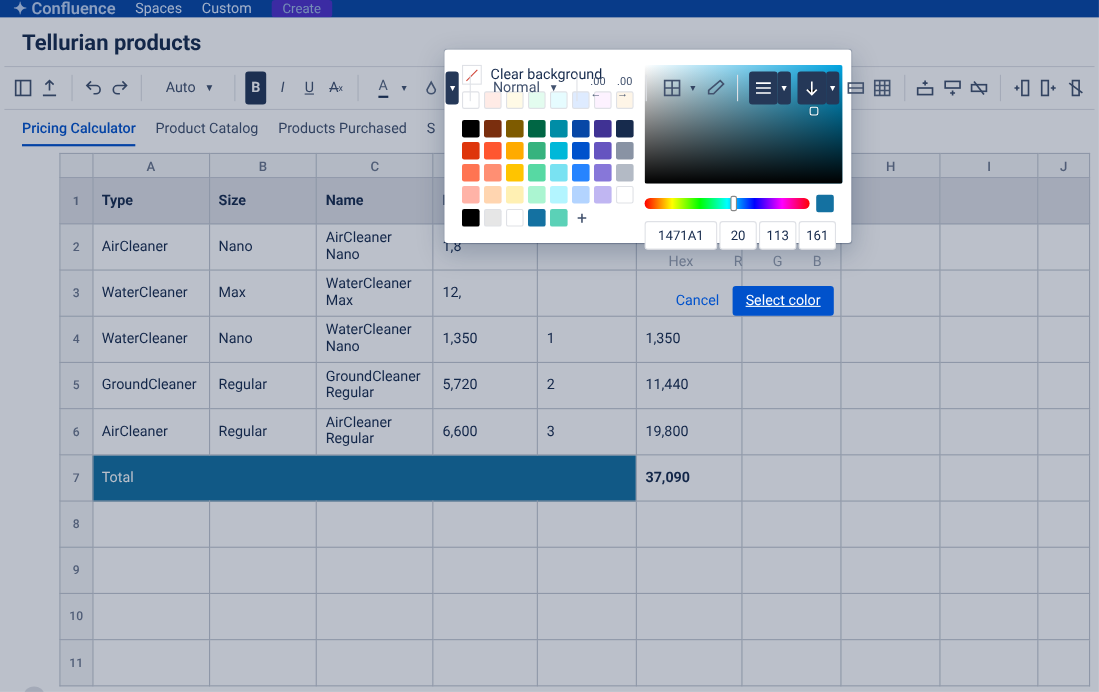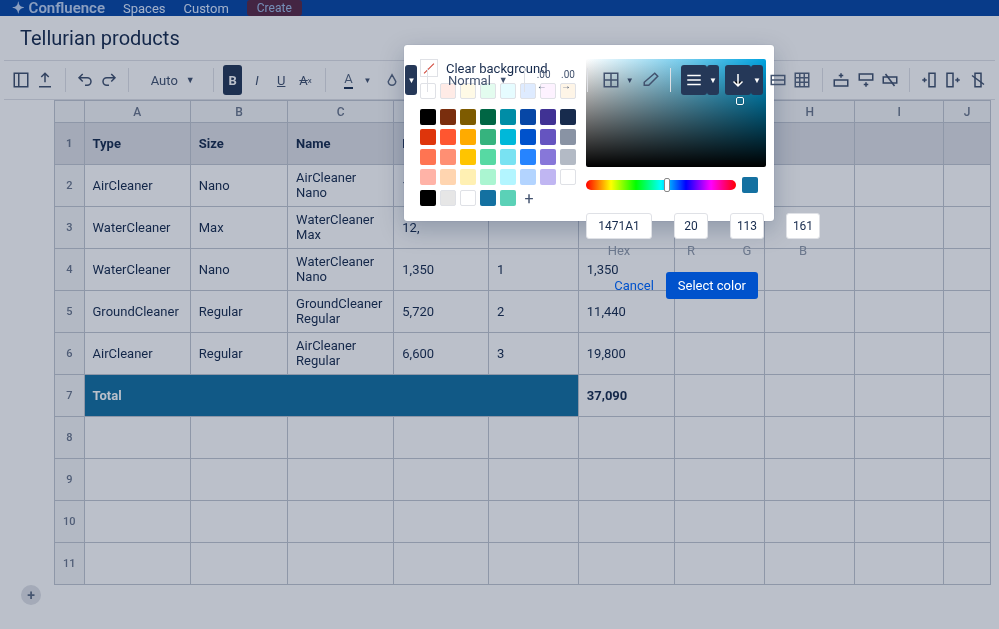--- a/index.html
+++ b/index.html
@@ -1,27 +1,27 @@
 <!DOCTYPE html>
 <html><head>
 <meta charset="utf-8">
 <style>
 * { box-sizing: border-box; margin: 0; padding: 0; font-family: -apple-system, "Segoe UI", Roboto, sans-serif; }
 body { background: #f4f5f7; width: 999px; height: 629px; overflow: hidden; position: relative; }
 
 
 .topnav { background: #0747a6; height: 16px; display: flex; align-items: center; padding: 0 12px; color: #deebff; font-size: 13px; gap: 18px; overflow: hidden; }
 .topnav .brand { font-weight: 600; font-size: 15px; display: flex; align-items: center; gap: 4px; opacity: .85; }
-.topnav .btn { background: #7f1d1d; padding: 1px 10px; border-radius: 3px; font-size: 12px; opacity: .7; }
+.topnav .btn { background: #6d28d9; padding: 1px 10px; border-radius: 3px; font-size: 12px; opacity: .7; }
 
 
 .overlay { position: absolute; inset: 0; background: rgba(9,30,66,.28); z-index: 10; }
 
 .page { position: relative; background: #fff; height: calc(629px - 16px); padding: 8px 4px 0 4px; }
-.page-title { font-size: 20px; color: #172b4d; padding: 2px 16px 10px; font-weight: 400; }
+.page-title { font-size: 20px; color: #172b4d; padding: 2px 16px 10px; font-weight: 700; }
 
 
 .toolbar { border-top: 1px solid #dfe1e6; border-bottom: 1px solid #dfe1e6; padding: 4px 8px; display: flex; align-items: center; gap: 6px; font-size: 13px; color: #344563; height: 40px; }
 .tbtn { width: 26px; height: 30px; display: flex; align-items: center; justify-content: center; border-radius: 3px; cursor: pointer; color: #42526e; }
 .tbtn svg { width: 18px; height: 18px; }
 .tbtn.active { background: #253858; color: #fff; }
 .tsep { width: 1px; height: 24px; background: #dfe1e6; margin: 0 4px; }
 .tsel { display: flex; align-items: center; height: 30px; padding: 0 6px 0 10px; gap: 8px; border-radius: 3px; cursor: pointer; color: #42526e; }
 .tsel .dd { font-size: 9px; }
 .mini-dd { width: 12px; height: 30px; display: flex; align-items: center; justify-content: center; font-size: 8px; cursor: pointer; }
@@ -38,21 +38,21 @@
 .sheet-row { display: flex; }
 .add-row { width: 46px; display:flex; align-items:center; justify-content:center; }
 .add-row .circ { width: 20px; height: 20px; border-radius: 50%; background: #dfe1e6; display:flex; align-items:center; justify-content:center; color:#5e6c84; font-size:14px; font-weight:600; }
 
 .sheet { border-collapse: collapse; table-layout: fixed; font-size: 13px; color: #172b4d; }
 .sheet th, .sheet td { border: 1px solid #c1c7d0; height: 42px; padding: 0 8px; text-align: left; vertical-align: middle; }
 .sheet .rh { width: 24px; text-align: center; background: #f4f5f7; color: #6b778c; font-size: 11px; font-weight: 500; }
 .sheet thead th { background: #f4f5f7; color: #6b778c; font-weight: 500; text-align: center; font-size: 12px; height: 22px; }
 .sheet thead th.rh { height:22px; }
 .sheet .hdr td { background: #dfe1e6; font-weight: 700; }
-.sheet .totalrow td.lbl { background: #1471a1; color: #fff; font-weight: 700; }
+.sheet .totalrow td.lbl { background: #1471a1; color: #fff; font-weight: 400; }
 .sheet .totalrow td.val { font-weight: 700; }
 .cA{width:107px}.cB{width:107px}.cC{width:107px}.cD{width:107px}.cE{width:107px}.cF{width:107px}.cG{width:107px}.cH{width:107px}.cI{width:107px}.cJ{width:53px}
 .twoLine{line-height:1.15;}
 
 
 .popup { position: absolute; z-index: 20; left: 404px; top: 45px; width: 370px; background: #fff; border-radius: 3px; box-shadow: 0 8px 24px rgba(9,30,66,.25), 0 0 1px rgba(9,30,66,.3); padding: 14px 16px 14px; font-size: 13px; color: #172b4d; }
 .popup .row1 { display:flex; align-items:center; gap:8px; margin-bottom:6px;}
 .popup .row1 .slash { width:18px; height:18px; position:relative; border:1px solid #dfe1e6; }
 .popup .row1 .slash::after { content:""; position:absolute; left:1px; right:1px; top:50%; border-top:1.5px solid #d04437; transform: rotate(-45deg); }
 .swatch-row { display:flex; gap:4px; margin-bottom:4px; }
@@ -64,28 +64,28 @@
 .right-col { position:absolute; left: 182px; right:16px; top:14px; }
 .gradient { width:180px; height:108px; border-radius:2px; position:relative;
   background: linear-gradient(to bottom, rgba(0,0,0,0), #000),
               linear-gradient(to right, #fff, #00a3e0); }
 .gradient .cursor { position:absolute; width:8px; height:8px; border:1.5px solid #fff; border-radius:2px; box-shadow:0 0 1px rgba(0,0,0,.6); }
 .hue { margin-top:10px; display:flex; align-items:center; gap:6px; }
 .hue-bar { flex:1; height:10px; border-radius:5px; position:relative;
   background: linear-gradient(to right, #f00,#ff0,#0f0,#0ff,#00f,#f0f,#f00); }
 .hue-bar .hcur { position:absolute; top:-2px; width:6px; height:14px; background:#fff; border:1px solid #888; border-radius:2px; }
 .hue .sw { width:16px; height:16px; border-radius:2px; }
-.inputs { display:flex; gap:22px; margin-top:20px; }
+.inputs { display:flex; gap:2px; margin-top:8px; }
 .inputs .grp { display:flex; flex-direction:column; align-items:center; }
 .inputs input { width:100%; height:26px; border:1px solid #dfe1e6; border-radius:3px; text-align:center; font-size:12px; color:#172b4d; }
 .inputs .hex { width:66px; } .inputs .num { width:34px; }
 .inputs .lab { font-size:13px; color:#6b778c; margin-top:4px; }
 .popup-actions { display:flex; justify-content:flex-end; gap:12px; margin-top:14px; align-items:center; }
 .popup-actions .cancel { color:#0052cc; cursor:pointer; }
-.popup-actions .select { background:#0052cc; color:#fff; padding:6px 12px; border-radius:3px; font-size:13px; cursor:pointer; }
+.popup-actions .select { background:#0052cc; color:#fff; padding:6px 12px; border-radius:3px; font-size:13px; cursor:pointer;text-decoration:underline; }
 
 
 .toolbar-zfix { position: relative; z-index: 25; }
 </style>
 </head>
 <body>
 
 <div class="topnav">
   <span class="brand">✦ <span>Confluence</span></span>
   <span>Spaces</span>
@@ -242,20 +242,26 @@
         </svg>
       </div>
     <div class="tbtn">
         <svg viewBox="0 0 24 24" fill="none" stroke="currentColor" stroke-width="2">
           <rect x="8" y="3" width="8" height="18"></rect>
           <path d="M4 6l16 12"></path>
         </svg>
       </div>
   </div>
 
+  <div class="tabs">
+    <div class="tab active">Pricing Calculator</div>
+    <div class="tab">Product Catalog</div>
+    <div class="tab">Products Purchased</div>
+    <div class="tab">S</div>
+  </div>
 
   <div class="sheet-wrap">
     <div class="sheet-row">
       <div class="add-row">
           <span style="width:46px;height:22px"></span>
         </div>
       <table class="sheet">
         <thead>
           <tr>
             <th class="rh"></th>

